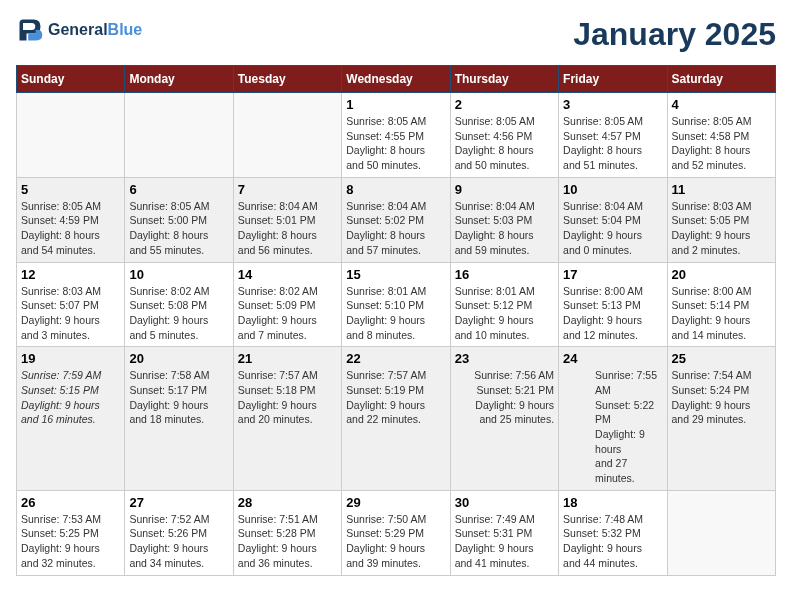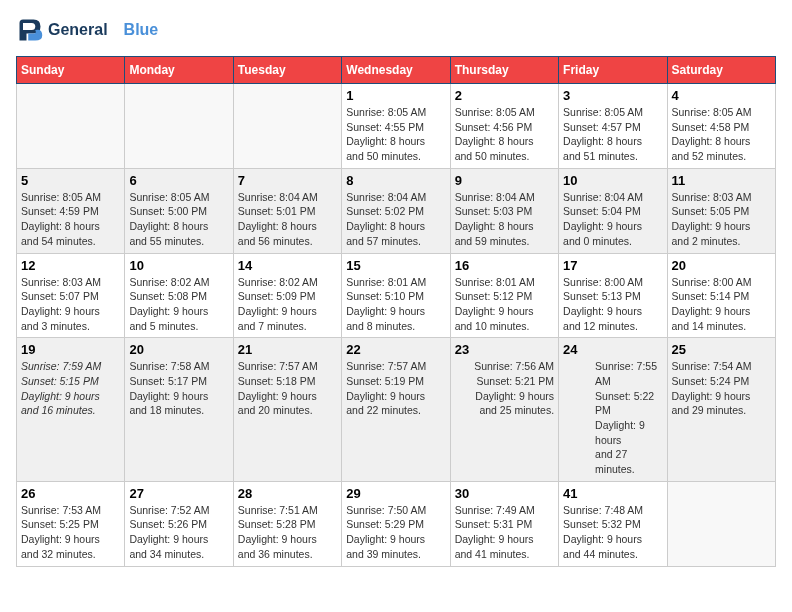--- a/index.html
+++ b/index.html
@@ -22,21 +22,20 @@
       gap: 4px;
     }
     .logo-text {
       font-size: 18px;
       font-weight: bold;
       color: #1a3a5c;
       line-height: 1.1;
     }
     .logo-text span {
       color: #4a90d9;
-      padding-left: 16px;
     }
     .logo-icon {
       width: 28px;
       height: 28px;
     }
     .title-block {
       text-align: right;
     }
     .month-title {
       font-size: 32px;
@@ -46,21 +45,21 @@
     .location {
       font-size: 14px;
       color: #555;
     }
     table {
       width: 100%;
       border-collapse: collapse;
       font-size: 11px;
     }
     thead th {
-      background: #ef4444;
+      background: #7f1d1d;
       color: #fff;
       padding: 6px 4px;
       text-align: left;
       font-size: 12px;
       font-weight: bold;
       border: 1px solid #1e4d7a;
     }
     tbody td {
       border: 1px solid #ccc;
       vertical-align: top;
@@ -94,20 +93,21 @@
       <rect x="0" y="0" width="32" height="32" fill="white"></rect>
       <path d="M4 8 Q4 4 8 4 L20 4 Q28 4 28 12 Q28 20 20 20 L12 20 L12 28 L4 28 Z" fill="#1a3a5c"></path>
       <path d="M8 8 L18 8 Q22 8 22 12 Q22 16 18 16 L8 16 Z" fill="white"></path>
       <path d="M22 16 Q30 14 30 22 Q30 28 22 28 L14 28 L14 20 L20 20 Q24 20 22 16 Z" fill="#4a90d9"></path>
     </svg>
     <div>
       <div class="logo-text" style="font-size:16px;">General<span>Blue</span></div>
     </div>
   </div>
   <div class="title-block">
+    <div class="month-title">January 2025</div>
   </div>
 </div>
 
 <table>
   <thead>
     <tr id="header-row">
         <th>Sunday</th>
         <th>Monday</th>
         <th>Tuesday</th>
         <th>Wednesday</th>
@@ -333,21 +333,21 @@
 and 39 minutes.</div>
         </td>
         <td>
           <div class="day-num">30</div>
           <div class="day-info" style="white-space: pre-line;">Sunrise: 7:49 AM
 Sunset: 5:31 PM
 Daylight: 9 hours
 and 41 minutes.</div>
         </td>
         <td>
-          <div class="day-num">41</div>
+          <div class="day-num">18</div>
           <div class="day-info" style="white-space: pre-line;">Sunrise: 7:48 AM
 Sunset: 5:32 PM
 Daylight: 9 hours
 and 44 minutes.</div>
         </td>
         <td class="empty-cell"></td>
       </tr>
     </tbody>
 </table>
 

